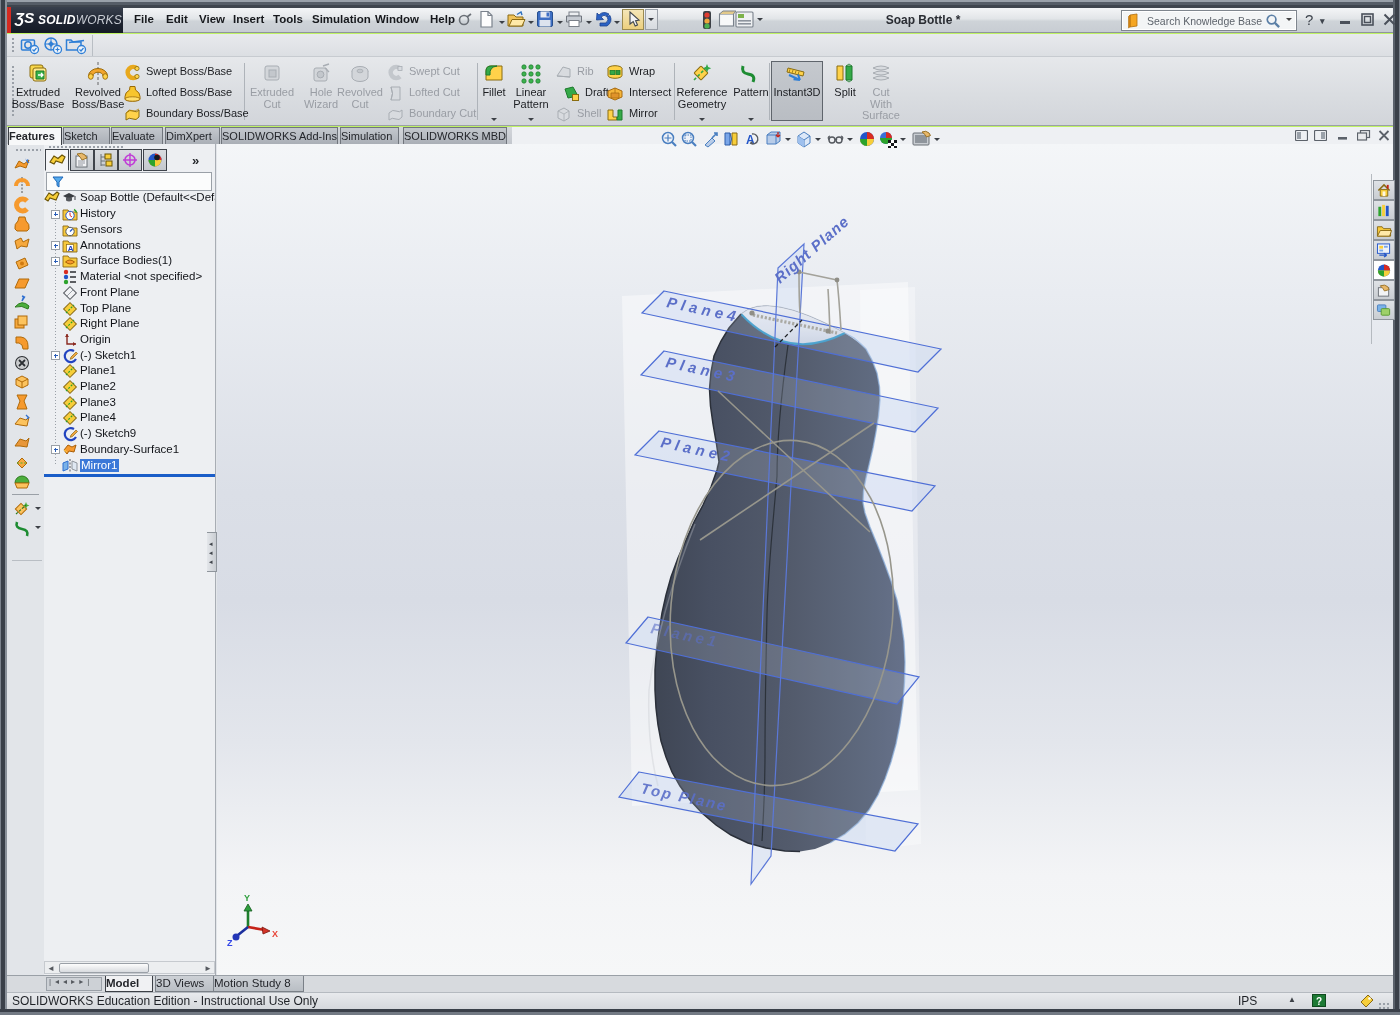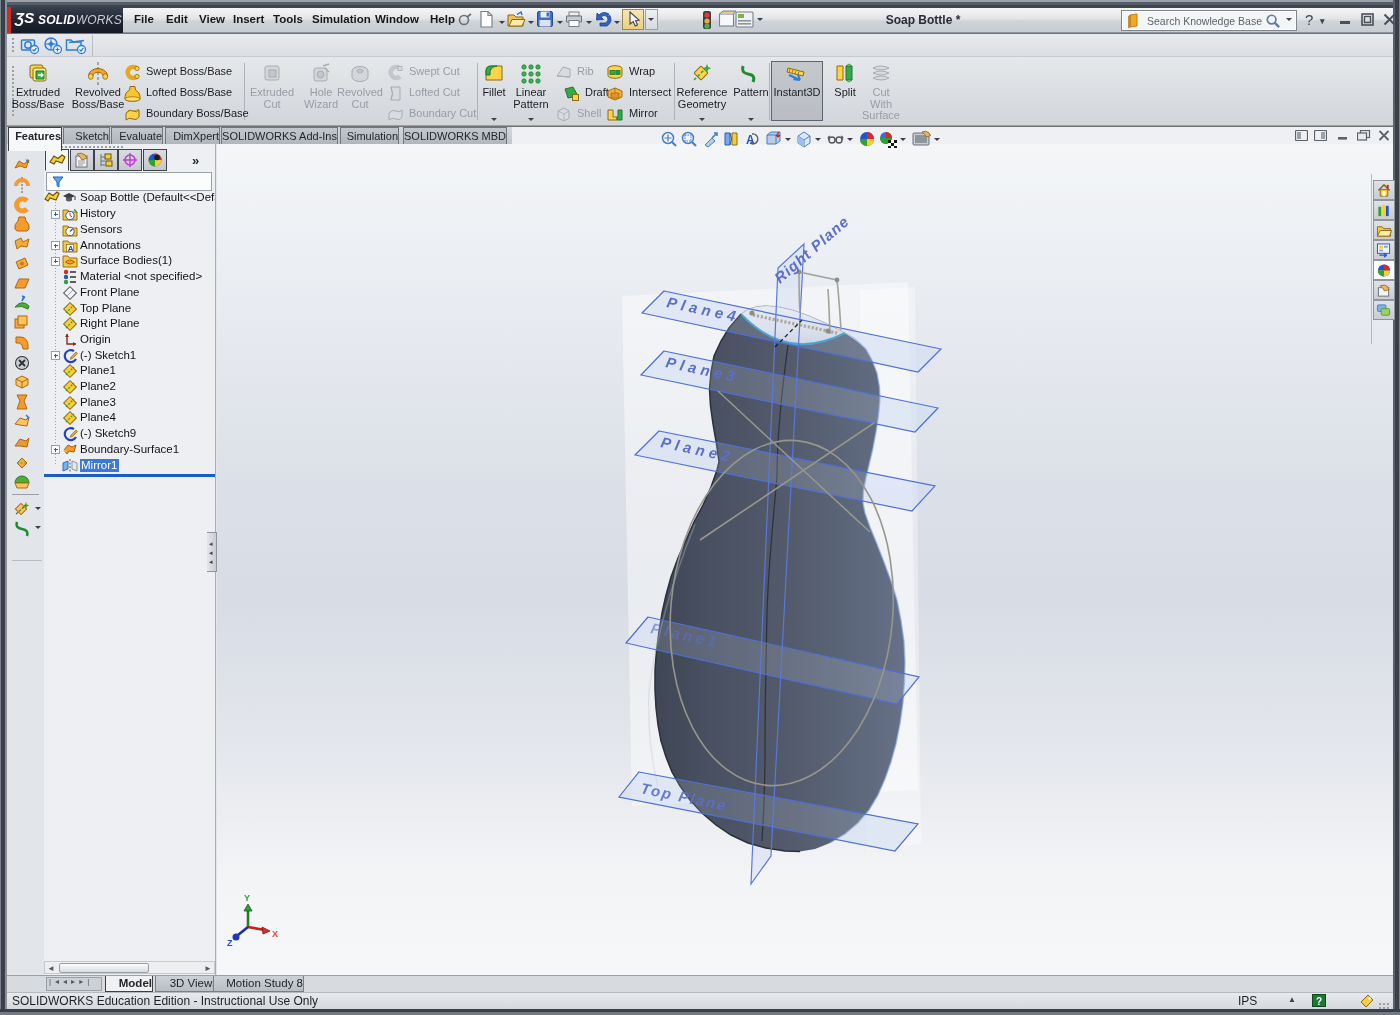--- a/index.html
+++ b/index.html
@@ -1,17 +1,17 @@
 <!DOCTYPE html>
 <html><head>
 <meta charset="utf-8">
 <style>
 * { margin:0; padding:0; box-sizing:border-box; }
 html,body { width:1400px; height:1015px; overflow:hidden; font-family:"Liberation Sans", sans-serif; }
-#win { position:absolute; left:0; top:0; width:1400px; height:1015px; background:#737373; }
+#win { position:absolute; left:0; top:0; width:1400px; height:1015px; background:#bef264; }
 
 #brdL { position:absolute; left:0; top:0; width:7px; height:1015px; background:linear-gradient(90deg,#7b828c 0 1px,#3a4049 1px 5px,#8a919a 5px 7px); }
 #brdR { position:absolute; right:0; top:0; width:7px; height:1015px; background:linear-gradient(90deg,#5a616b 0 2px,#3a4049 2px 6px,#7b828c 6px 7px); }
 #brdT { position:absolute; left:0; top:0; width:1400px; height:8px; background:linear-gradient(180deg,#9aa1aa 0 2px,#565d67 2px 5px,#3f454e 5px 8px); }
 #brdB { position:absolute; left:0; bottom:0; width:1400px; height:6px; background:linear-gradient(180deg,#3a4049 0 3px,#737a84 3px 6px); }
 
 
 #titlebar { position:absolute; left:7px; top:8px; width:1386px; height:25px;
   background:linear-gradient(180deg,#f4f5f7 0%,#e2e5e8 45%,#ced3d8 55%,#c8cdd3 100%);
   border-bottom:1px solid #8f959c; }
@@ -37,21 +37,21 @@
 .rsep { position:absolute; top:6px; height:57px; width:1px; background:#aeb3b9; }
 .rbig { position:absolute; top:4px; text-align:center; font-size:11px; color:#1c1e22; line-height:11.5px; }
 .rbig.gray { color:#999da4; }
 .rsmall { position:absolute; font-size:11px; color:#1c1e22; height:20px; line-height:20px; white-space:nowrap; }
 .rsmall.gray { color:#999da4; }
 .rsmall svg { vertical-align:middle; margin-right:5px; }
 .drop { position:absolute; width:0; height:0; border:3.5px solid transparent; border-top-color:#3c4046; border-bottom:none; }
 
 
 #tabrow { position:absolute; left:7px; top:127px; width:1386px; height:17px; background:#eef0f3; }
-.ctab { position:absolute; top:0; height:24px; line-height:16px; font-size:11px; white-space:nowrap; overflow:hidden; color:#24262b; text-align:right;
+.ctab { position:absolute; top:0; height:18px; line-height:16px; font-size:11px; white-space:nowrap; overflow:hidden; color:#24262b; text-align:left;
   background:linear-gradient(180deg,#c3c7cd,#a9aeb5); border:1px solid #70757c; border-bottom:none; }
 .ctab.active { background:#f7f8f9; font-weight:bold; border-color:#3c4046; z-index:2; }
 .vico { position:absolute; }
 .rbig svg { display:block; margin:0 auto; }
 
 
 #main { position:absolute; left:7px; top:144px; width:1386px; height:831px; background:#e2e5e9; }
 #lefttools { position:absolute; left:0; top:0; width:37px; height:831px; background:#e2e5e9; }
 .lt { position:absolute; left:6px; width:18px; height:18px; }
 #treepanel { position:absolute; left:37px; top:0; width:172px; height:831px; background:#edeff2; border-right:1px solid #a8adb4; overflow:hidden; }
@@ -62,21 +62,21 @@
 .trow .tx { position:absolute; left:36px; top:1px; }
 .ticon { position:absolute; left:18px; top:0; width:16px; height:16px; }
 .plus { position:absolute; left:7px; top:3.5px; width:9px; height:9px; background:#fff; border:1px solid #9aa0a7; }
 .plus:before { content:""; position:absolute; left:1.5px; top:3px; width:4px; height:1px; background:#2a5eb8; }
 .plus:after { content:""; position:absolute; left:3px; top:1.5px; width:1px; height:4px; background:#2a5eb8; }
 #viewport { position:absolute; left:210px; top:0; width:1176px; height:831px;
   background:linear-gradient(180deg,#f4f6f8 0%,#e9ecf1 18%,#dbdfe7 42%,#d8dce5 55%,#e3e6ec 72%,#f3f4f6 88%,#f6f7f8 100%); }
 #taskpane { position:absolute; left:0; top:0; width:1176px; height:831px; }
 .tpbtn { position:absolute; left:0; width:22px; height:20px; background:linear-gradient(180deg,#dfe2e6,#c9cdd2); border:1px solid #8f959c; }
 #bottombar { position:absolute; left:7px; top:975px; width:1386px; height:17px; background:#d7dade; border-top:1px solid #9aa0a7; }
-.btab { position:absolute; top:0; height:16px; line-height:15px; font-size:11.5px; color:#24262b; text-align:right; background:linear-gradient(180deg,#cdd1d6,#b9bec4); border:1px solid #7a8087; border-top:none; }
+.btab { position:absolute; top:0; height:16px; line-height:15px; font-size:11.5px; color:#24262b; text-align:left; background:linear-gradient(180deg,#cdd1d6,#b9bec4); border:1px solid #7a8087; border-top:none; }
 .btab.active { background:#f0f1f3; font-weight:bold; border-color:#3c4046; }
 #statusbar { position:absolute; left:7px; top:992px; width:1386px; height:17px; background:linear-gradient(180deg,#e8eaed,#d5d8dc); border-top:1px solid #b5bac0; font-size:12px; color:#1e2126; }
 </style>
 </head>
 <body>
 <div id="win">
   <div id="brdT"></div>
     <div id="brdL"></div>
     <div id="brdR"></div>
     <div id="brdB"></div>

